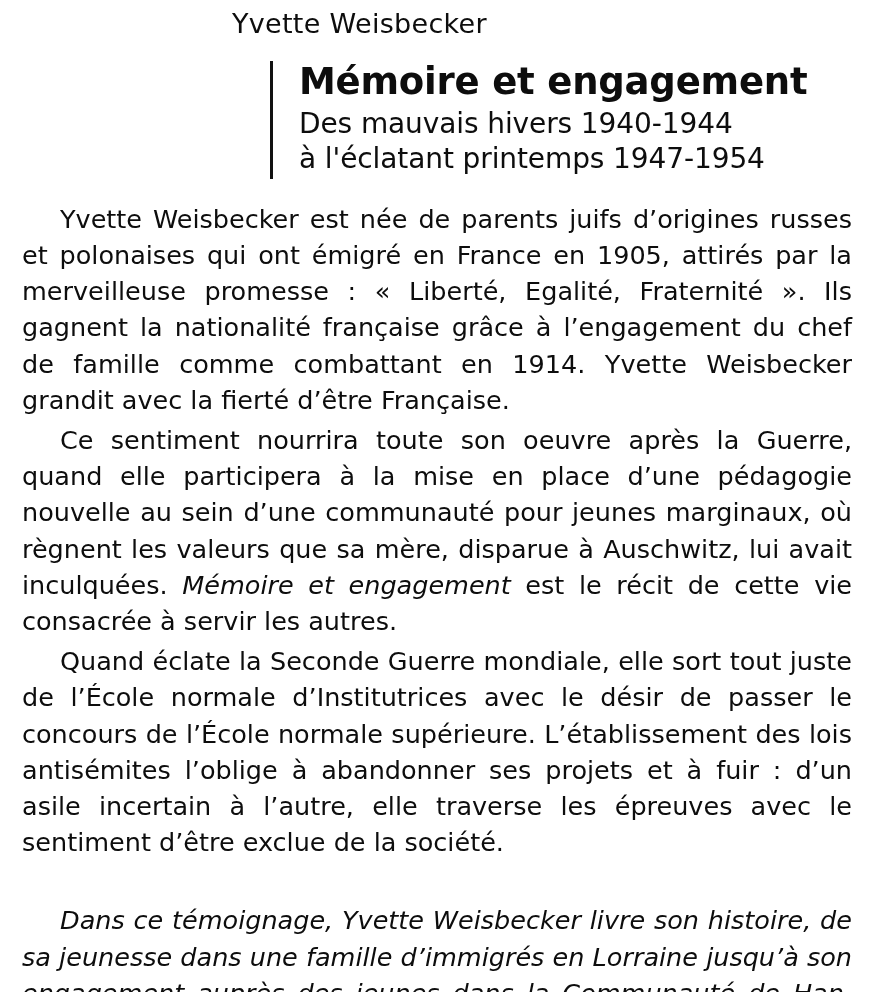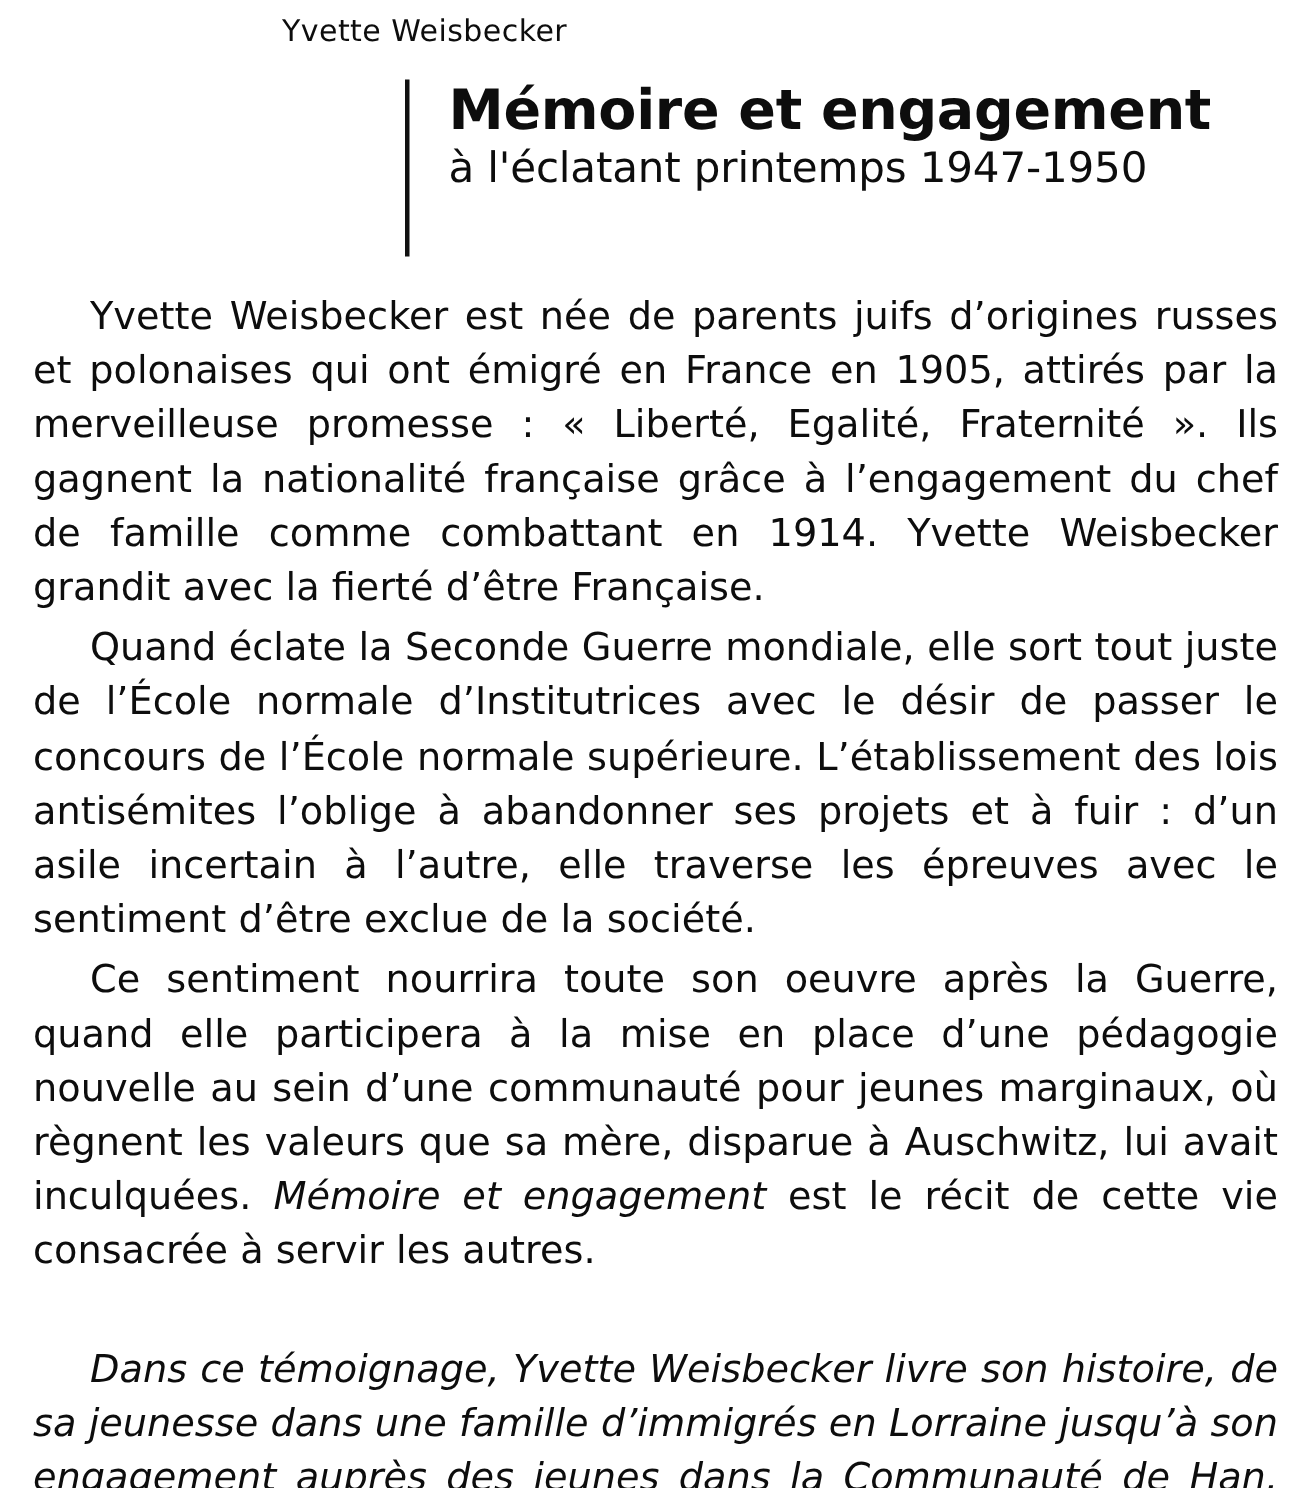--- a/index.html
+++ b/index.html
@@ -15,25 +15,26 @@
     overflow: hidden;
   }
   .page {
     position: relative;
     width: 872px;
     height: 992px;
     box-sizing: border-box;
     padding: 0;
   }
   .author {
-    font-size: 20px;
+    font-size: 27px;
     letter-spacing: 0.3px;
     padding-left: 188px;
     padding-top: 9px;
     line-height: 1.1;
+    margin-left: 44px;
   }
   .title-block {
     display: flex;
     margin-top: 22px;
     padding-left: 270px;
     padding-right: 18px;
   }
   .title-rule {
     width: 3px;
     background: #111111;
@@ -87,25 +88,26 @@
 <body>
 
 <div class="page">
 
   <div class="author">Yvette Weisbecker</div>
 
   <div class="title-block">
     <div class="title-rule"></div>
     <div class="title-texts">
       <div class="main-title">Mémoire et engagement</div>
-      <div class="subtitle-2">à l'éclatant printemps 1947-1950</div>
+      <div class="subtitle-1">Des mauvais hivers 1940-1944</div>
+      <div class="subtitle-2">à l'éclatant printemps 1947-1954</div>
     </div>
   </div>
 
   <div class="body-text">
     <p>Yvette Weisbecker est née de parents juifs d’origines russes et polonaises qui ont émigré en France en 1905, attirés par la merveilleuse promesse : « Liberté, Egalité, Fraternité ». Ils gagnent la nationalité française grâce à l’engagement du chef de famille comme combattant en 1914. Yvette Weisbecker grandit avec la fierté d’être Française.</p>
+    <p><span>Ce sentiment nourrira toute son oeuvre après la Guerre, quand elle participera à la mise en place d’une pédagogie nouvelle au sein d’une communauté pour jeunes marginaux, où règnent les valeurs que sa mère, disparue à Auschwitz, lui avait inculquées. </span><span class="italic">Mémoire et engagement</span><span> est le récit de cette vie consacrée à servir les autres.</span></p>
     <p>Quand éclate la Seconde Guerre mondiale, elle sort tout juste de l’École normale d’Institutrices avec le désir de passer le concours de l’École normale supérieure. L’établissement des lois antisémites l’oblige à abandonner ses projets et à fuir : d’un asile incertain à l’autre, elle traverse les épreuves avec le sentiment d’être exclue de la société.</p>
-    <p><span>Ce sentiment nourrira toute son oeuvre après la Guerre, quand elle participera à la mise en place d’une pédagogie nouvelle au sein d’une communauté pour jeunes marginaux, où règnent les valeurs que sa mère, disparue à Auschwitz, lui avait inculquées. </span><span class="italic">Mémoire et engagement</span><span> est le récit de cette vie consacrée à servir les autres.</span></p>
     <div class="para-gap"></div>
     <p class="last-block">Dans ce témoignage, Yvette Weisbecker livre son histoire, de sa jeunesse dans une famille d’immigrés en Lorraine jusqu’à son engagement auprès des jeunes dans la Communauté de Han, près de Nancy.</p>
   </div>
 
 </div>
 
 </body></html>

